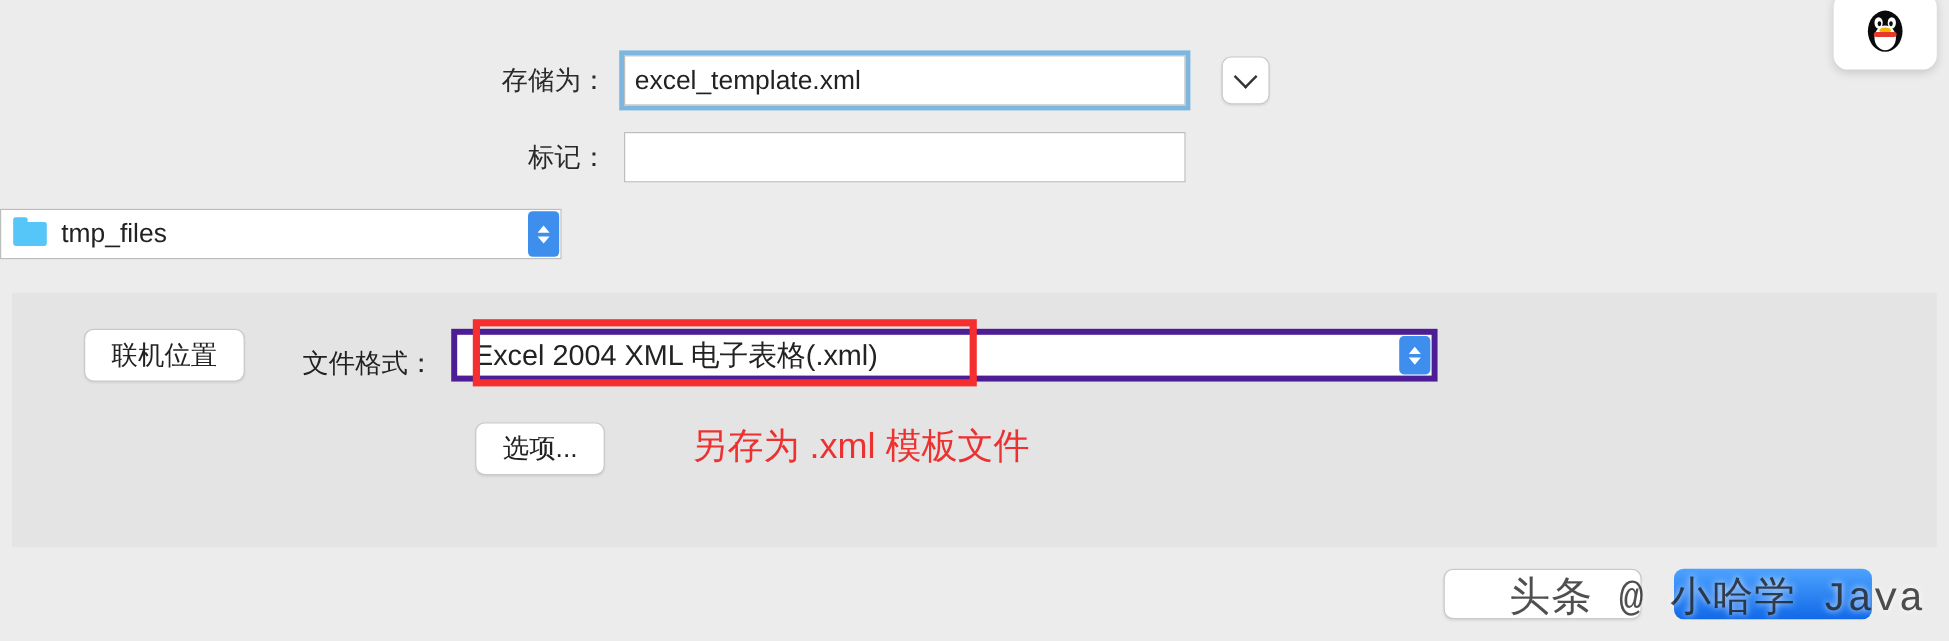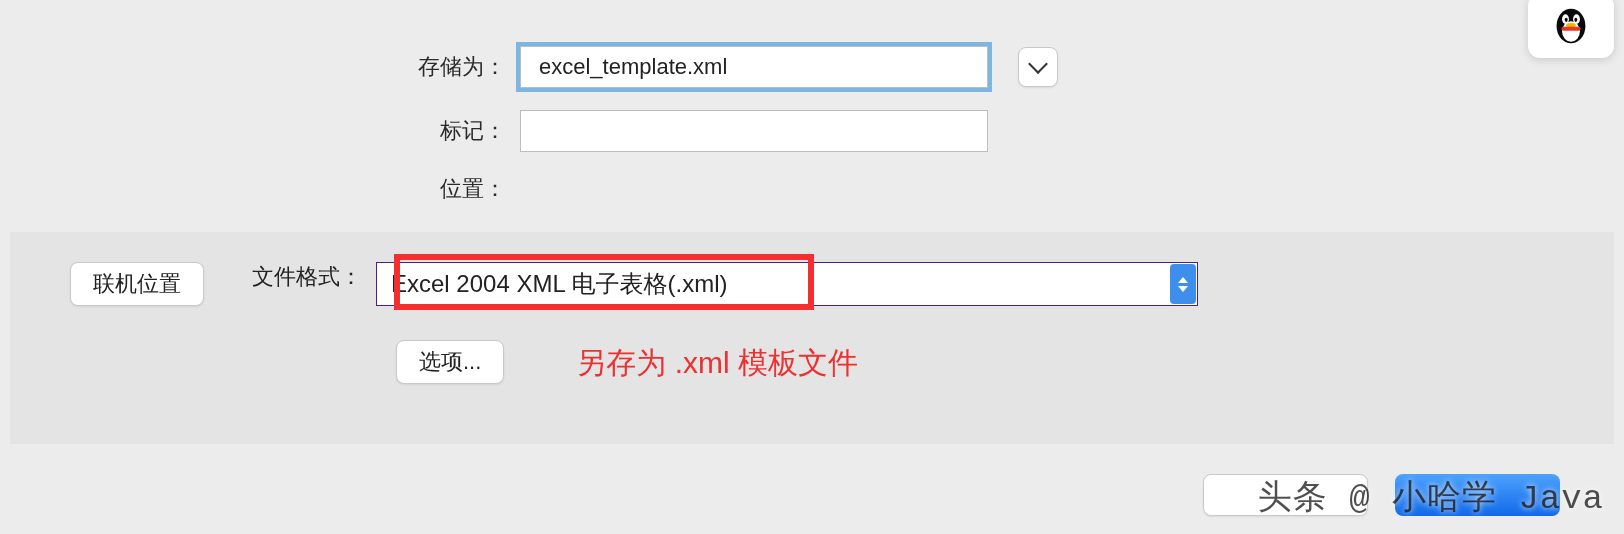--- a/index.html
+++ b/index.html
@@ -27,21 +27,21 @@
       text-align: right;
       padding-right: 14px;
       color: #2a2a2a;
     }
     .text-input {
       width: 468px;
       height: 42px;
       border: 1px solid #bdbdbd;
       background: #fff;
       font-size: 22px;
-      padding: 2px 18px;
+      padding: 2px 8px;
       color: #222;
       font-family: inherit;
     }
     .text-input.focused {
       outline: none;
       border: 1px solid #bdbdbd;
       box-shadow: 0 0 0 4px #7db7e0;
     }
     .expand-button {
       width: 40px;
@@ -121,57 +121,57 @@
       border-top: 6px solid #fff;
     }
     .bottom-panel {
       background: #e4e4e4;
       margin: 28px 10px 10px 10px;
       padding: 30px 60px 60px 60px;
       position: relative;
     }
     .inline-row {
       display: flex;
-      align-items: flex-start;
+      align-items: flex-end;
       margin-bottom: 34px;
     }
     .mac-button {
       background: #fff;
       border: 1px solid #c9c9c9;
       border-radius: 8px;
       padding: 6px 22px;
       font-size: 22px;
       color: #222;
       cursor: pointer;
       box-shadow: 0 1px 2px rgba(0,0,0,0.08);
       font-family: inherit;
     }
     .format-label {
       margin-left: 48px;
       margin-right: 14px;
     }
     .file-format-select {
       width: 822px;
       height: 44px;
-      border: 1px solid #4c1d95;
+      border: 5px solid #4c1d95;
       background: #fff;
       display: flex;
       align-items: center;
       padding: 0 14px;
       position: relative;
       font-size: 24px;
     }
     .red-box {
       position: absolute;
       border: 6px solid #f52f2f;
       pointer-events: none;
     }
     .options-row {
       display: flex;
-      align-items: flex-end;
+      align-items: flex-start;
     }
     .annotation-text {
       color: #ed3030;
       font-size: 30px;
       margin-left: 72px;
     }
     .watermark {
       position: absolute;
       bottom: 14px;
       right: 20px;
@@ -228,21 +228,25 @@
       <div class="chevron-down"></div>
     </div>
   </div>
 
   <div class="form-row">
     <div class="label">标记：</div>
     <input type="text" class="text-input" value="" style="">
   </div>
 
   <div class="form-row">
-    <div class="label">位置：</div>
+    <div class="location-select">
+      <div class="folder-icon"></div>
+      <span>tmp_files</span>
+      <div class="stepper-icon"></div>
+    </div>
   </div>
 </div>
 
 <div class="bottom-panel">
   <div class="inline-row">
     <button class="mac-button">联机位置</button>
     <div class="format-label">文件格式：</div>
     <div class="file-format-select">
       <span>Excel 2004 XML 电子表格(.xml)</span>
       <div class="stepper-icon"></div>

